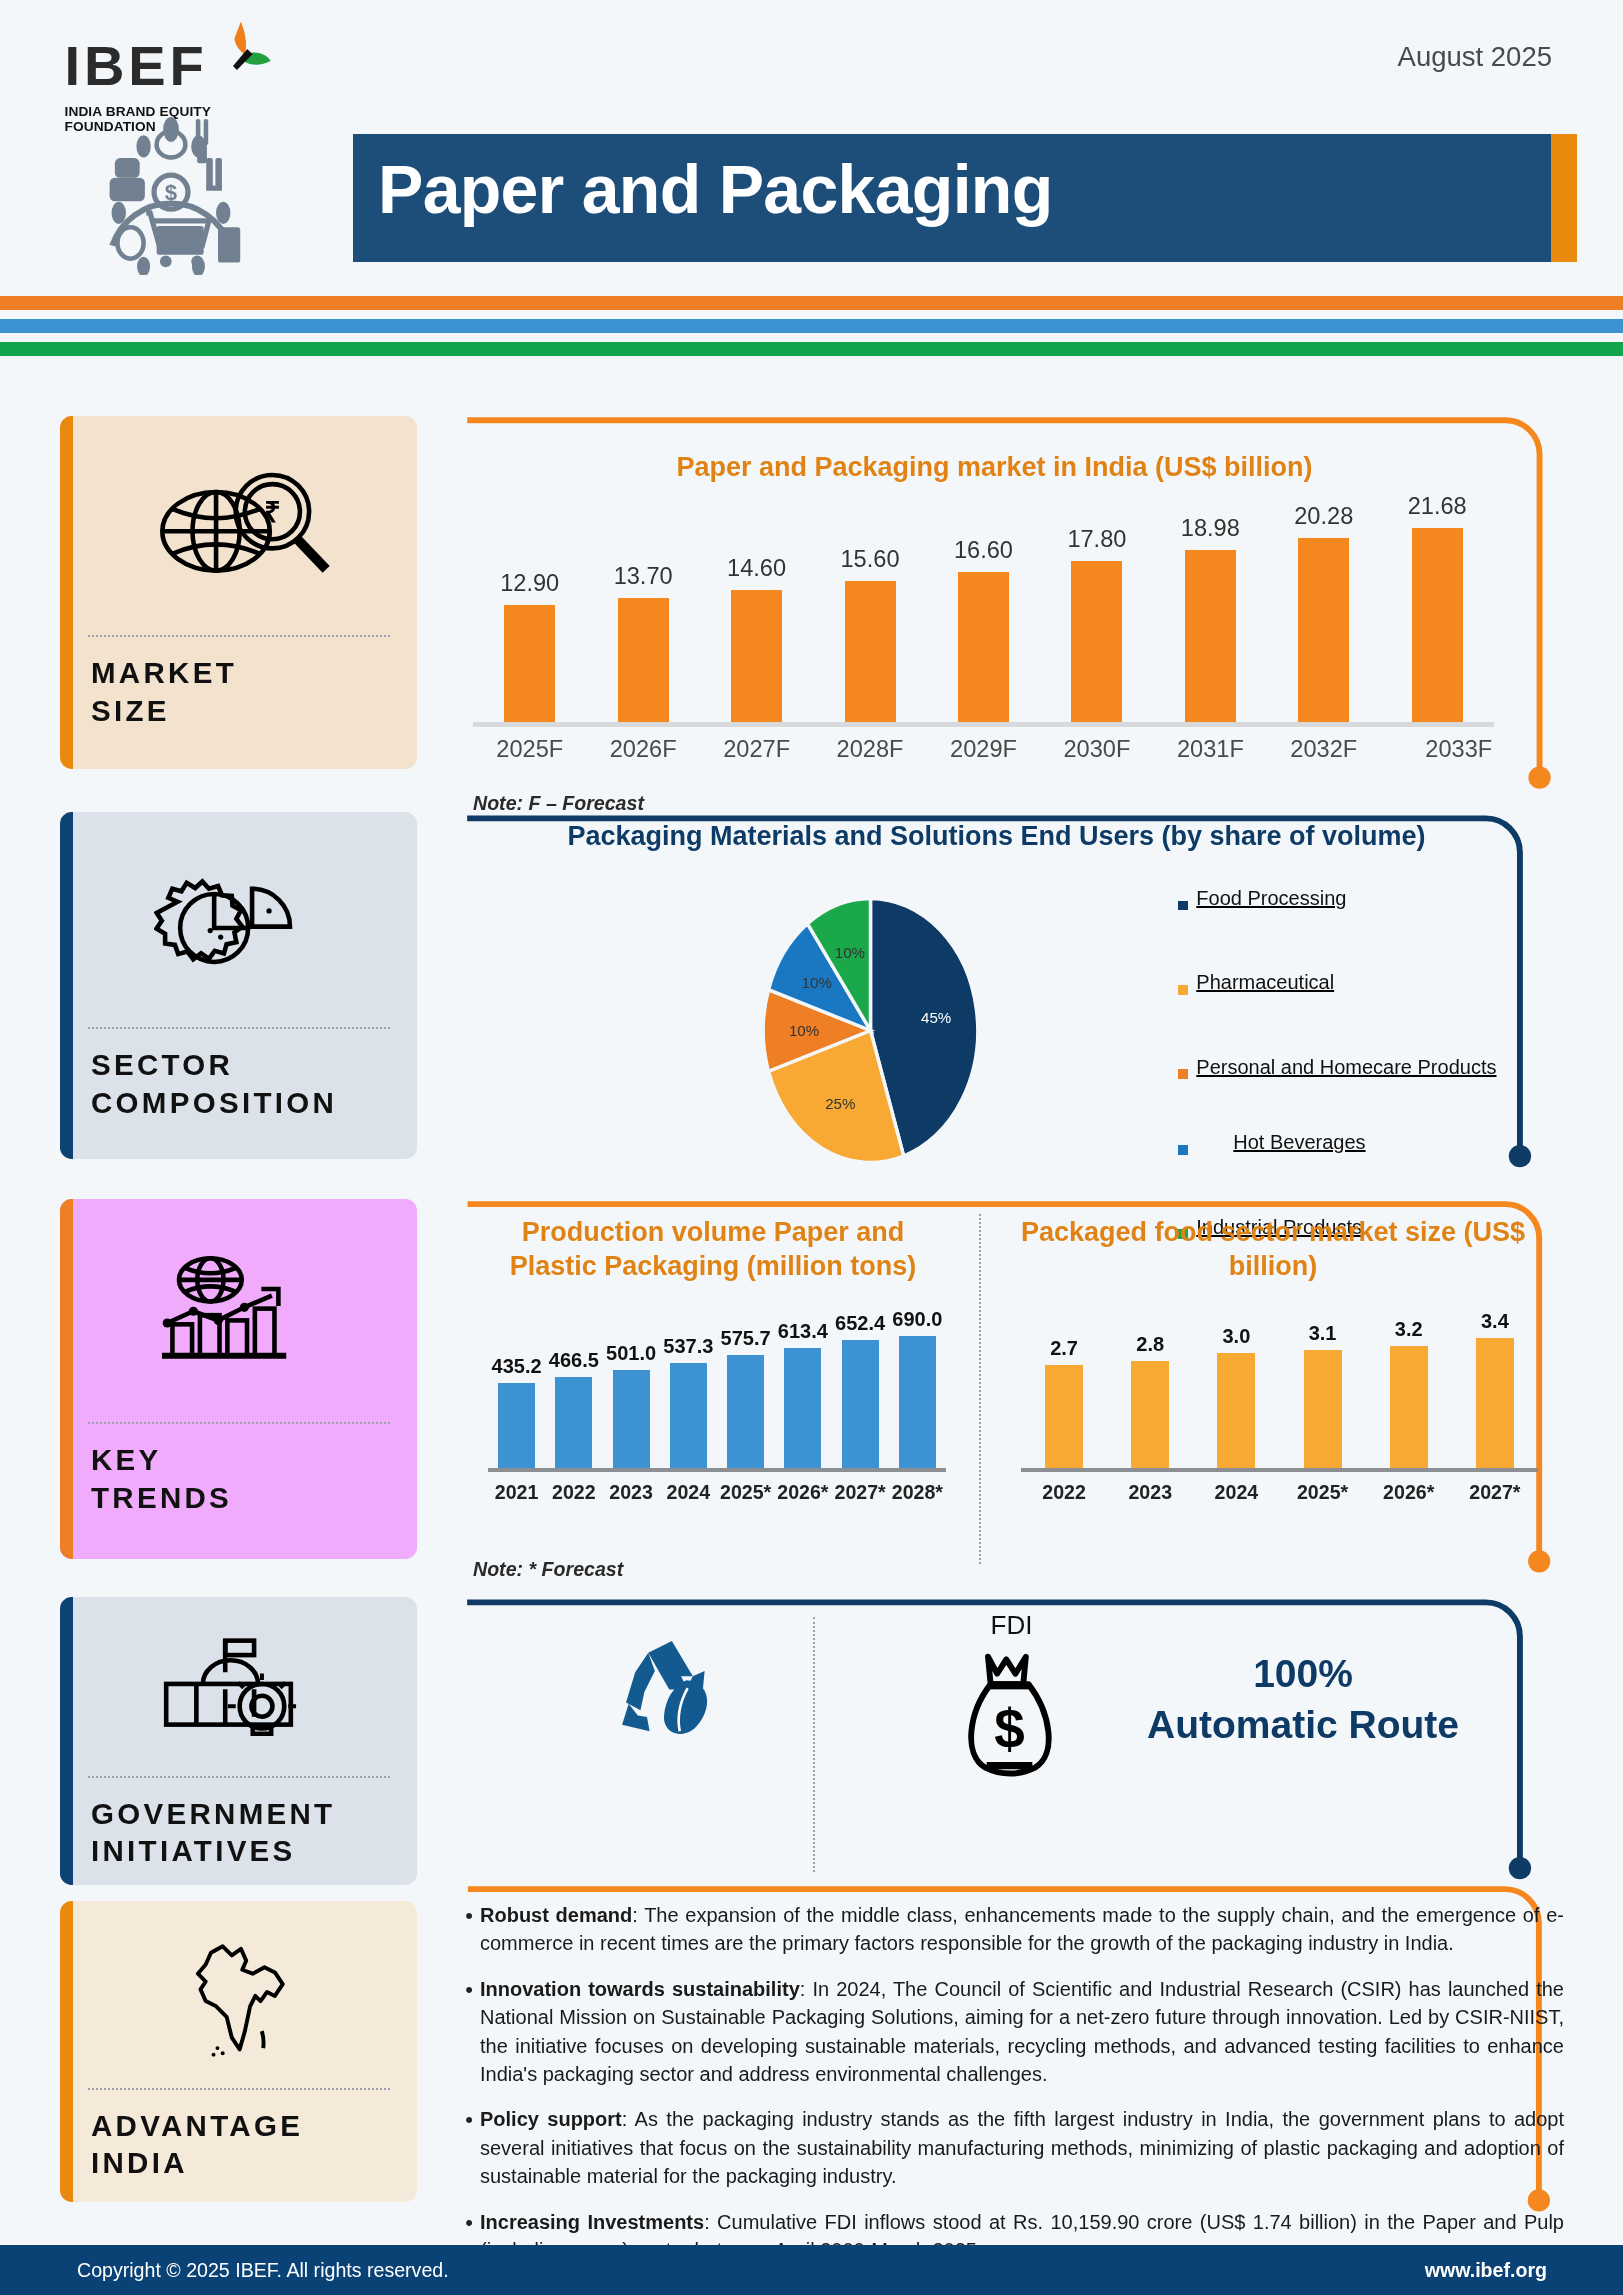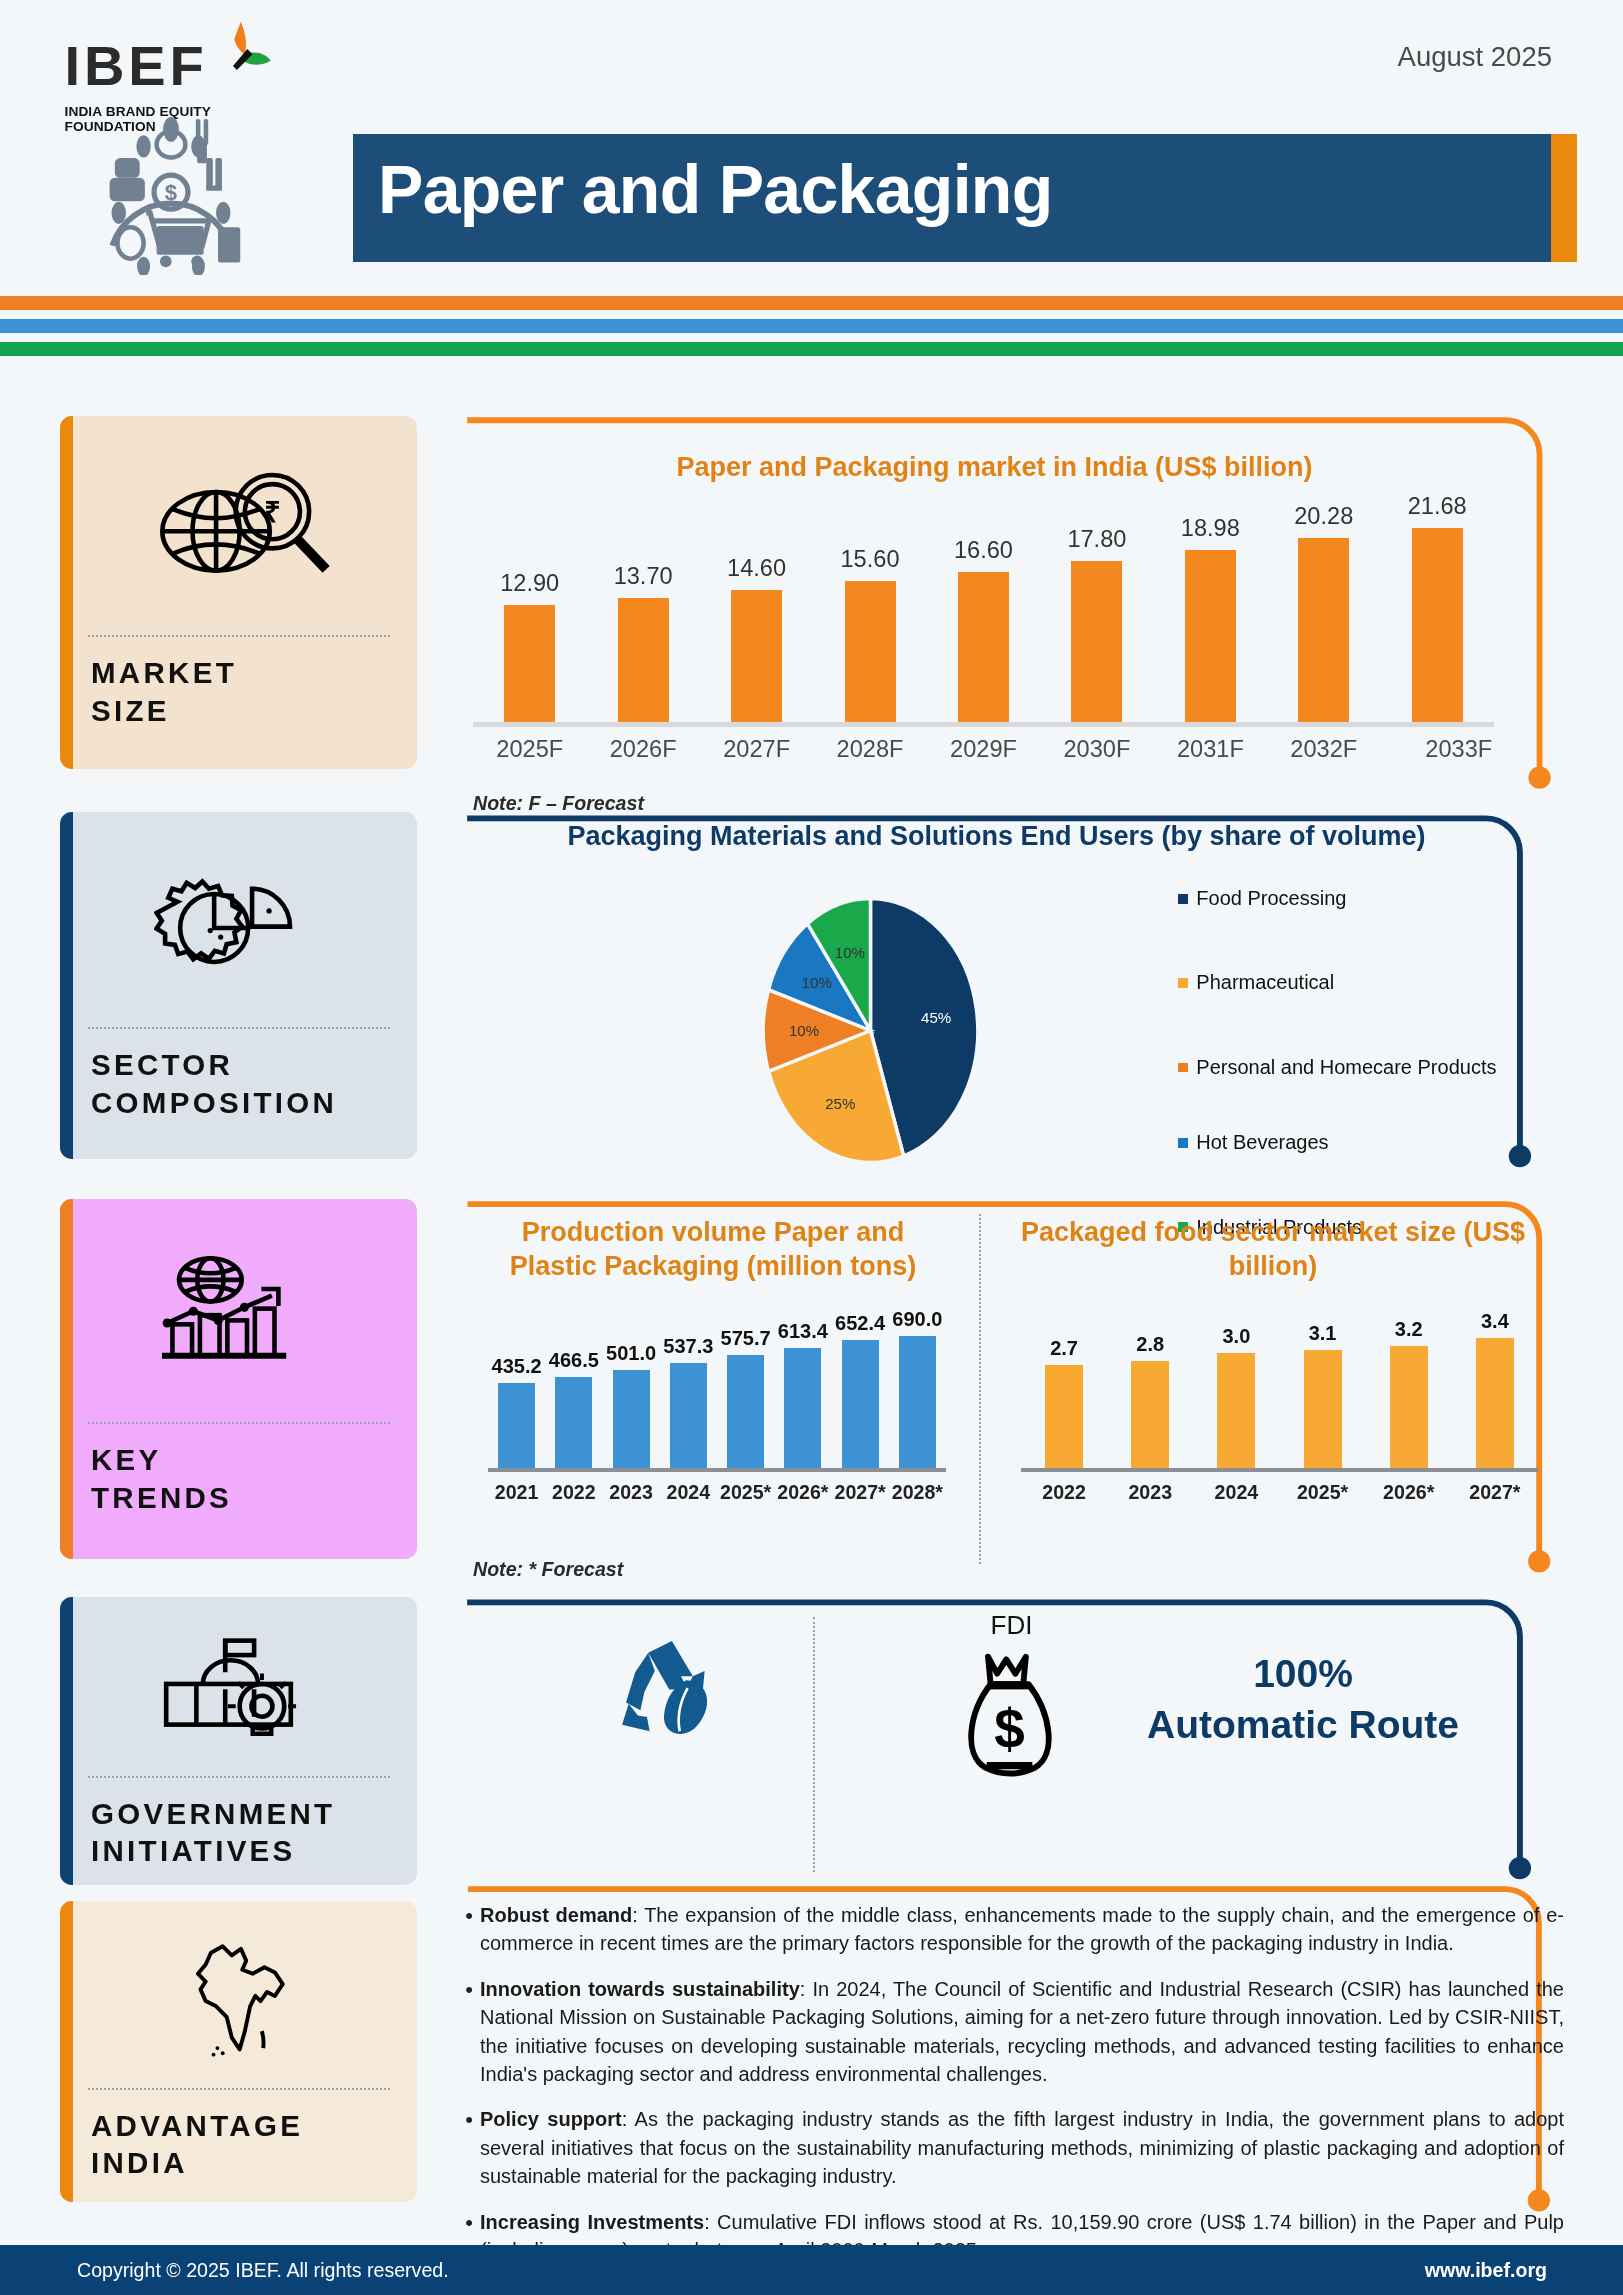--- a/index.html
+++ b/index.html
@@ -58,21 +58,21 @@
   .bc-plot { position:relative; display:flex; align-items:flex-end; justify-content:space-around; }
   .bcol { display:flex; flex-direction:column; align-items:center; justify-content:flex-end; height:100%; }
   .bval { font-size:23.6px; color:#333; margin-bottom:7.9px; white-space:nowrap;}
   .bbar { width:51px; }
   .bc-axis { height:4.6px; background:#d7d9dc; }
   .bc-cats { display:flex; justify-content:space-around; padding-top:9.2px; }
   .bc-cats span { font-size:23.6px; color:#4a4a4a; width:92px; text-align:center; }
   .note { font-size:19.6px; font-style:italic; font-weight:bold; color:#2a2a2a; }
 
   
-  .legend-item { display:flex; align-items:flex-start; margin-bottom:0; }
+  .legend-item { display:flex; align-items:flex-end; margin-bottom:0;text-decoration:underline; }
   .legend-sw { width:9.8px; height:9.8px; margin-right:8.5px; margin-top:7.9px; flex:none; }
   .legend-tx { font-size:20px; color:#111; line-height:1.22; }
 
   
   .vsep { position:absolute; border-left:2.6px dotted #9aa3ad; }
 
   
   .gov-label { font-size:27.5px; font-weight:bold; color:#0d3b66; line-height:1.35; text-align:left;}
   .fdi-big { font-size:39px; font-weight:bold; color:#0d3b66; text-align:center; line-height:1.3;}
 
@@ -291,21 +291,21 @@
         <span class="legend-tx">Food Processing</span>
       </div>
       <div class="legend-item" style="margin-top: 60px;">
         <span class="legend-sw" style="background: rgb(247, 169, 52);"></span>
         <span class="legend-tx">Pharmaceutical</span>
       </div>
       <div class="legend-item" style="margin-top: 60px;">
         <span class="legend-sw" style="background: rgb(239, 127, 36);"></span>
         <span class="legend-tx">Personal and Homecare Products</span>
       </div>
-      <div class="legend-item" style="margin-top: 51px;">
+      <div class="legend-item" style="margin-top: 51px; gap: 37px;">
         <span class="legend-sw" style="background: rgb(26, 120, 194);"></span>
         <span class="legend-tx">Hot Beverages</span>
       </div>
       <div class="legend-item" style="margin-top: 60px;">
         <span class="legend-sw" style="background: rgb(26, 168, 74);"></span>
         <span class="legend-tx">Industrial Products</span>
       </div>
     </div>
 </div>
 

